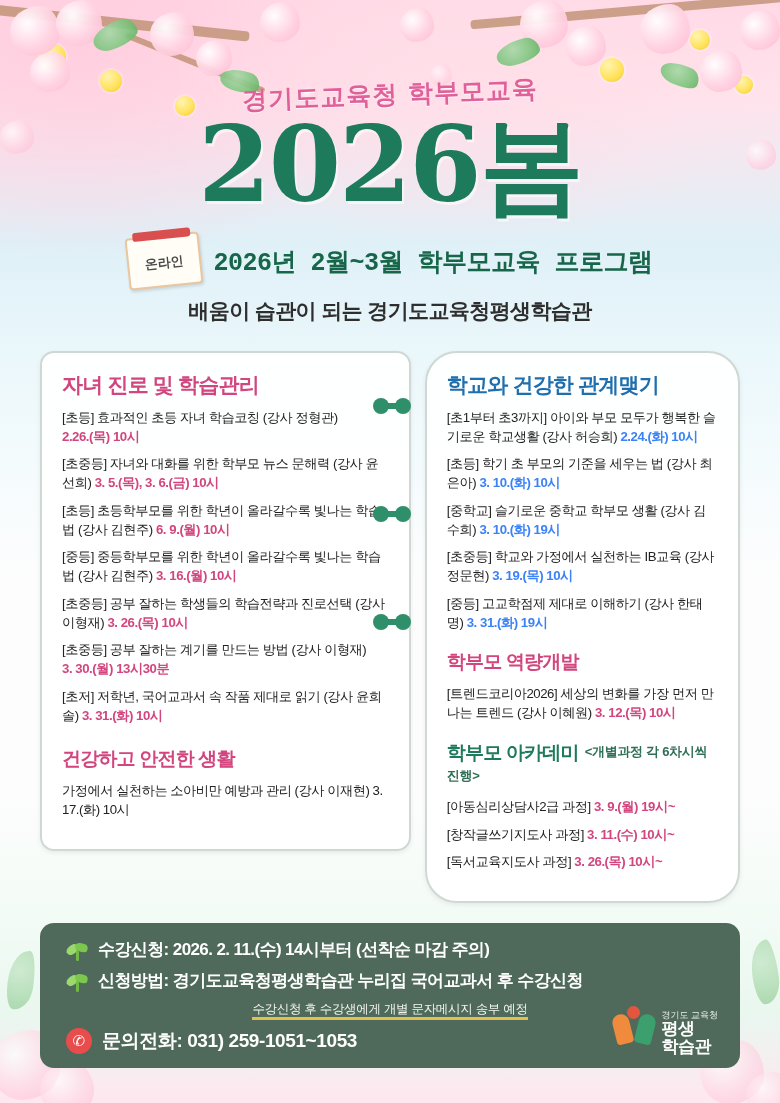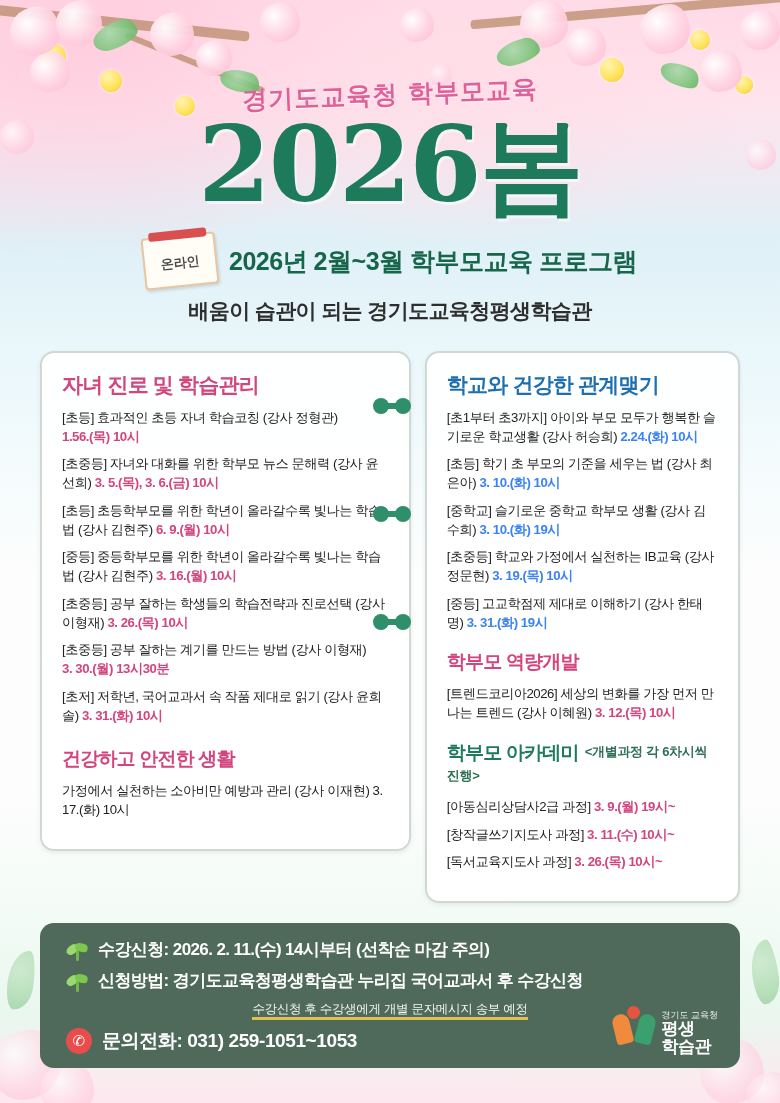--- a/index.html
+++ b/index.html
@@ -101,20 +101,21 @@
   }
   .online-badge span {
     font-size: 13px; font-weight: bold; color: #4a4a4a;
     margin-top: 4px;
   }
   .sub-title {
     font-size: 25px;
     font-weight: bold;
     color: #17664a;
     letter-spacing: -0.5px;
+    font-family: Liberation Mono, monospace;
   }
   .tagline {
     margin-top: 10px;
     font-size: 21px;
     font-weight: bold;
     color: #2e2e2e;
     letter-spacing: -0.6px;
   }
 
   
@@ -127,21 +128,21 @@
     align-items: flex-start;
   }
   .panel {
     background: rgba(255,255,255,0.93);
     border: 2px solid #cfd8d2;
     border-radius: 14px;
     padding: 18px 20px 20px;
     box-shadow: 0 2px 5px rgba(0,0,0,0.07);
   }
   .panel.left { width: 408px; min-height: 498px; }
-  .panel.right { width: 346px; min-height: 498px; }
+  .panel.right { width: 346px; min-height: 498px; border-radius: 32px; }
 
   .sec-head {
     font-size: 21px;
     font-weight: bold;
     letter-spacing: -0.8px;
     margin: 0 0 10px 0;
   }
   .sec-head.pink { color: #d2457e; }
   .sec-head.blue { color: #1f6fae; }
   .sec-head.green { color: #1d7a5a; }
@@ -343,21 +344,21 @@
 
     <div class="connector" style="left:341px; top:52px; width:22px;"></div>
     <div class="connector" style="left:341px; top:160px; width:22px;"></div>
     <div class="connector" style="left:341px; top:268px; width:22px;"></div>
 
     <div class="panel left">
       <h2 class="sec-head pink">자녀 진로 및 학습관리</h2>
 
       <div class="item">
         <span>[초등] 효과적인 초등 자녀 학습코칭 (강사 정형관)</span>
-        <br><span class="date">1.56.(목) 10시</span>
+        <br><span class="date">2.26.(목) 10시</span>
       </div>
       <div class="item">
         <span>[초중등] 자녀와 대화를 위한 학부모 뉴스 문해력 (강사 윤선희)</span>
         <span class="date">3. 5.(목),  3. 6.(금) 10시</span>
       </div>
       <div class="item">
         <span>[초등] 초등학부모를 위한 학년이 올라갈수록 빛나는 학습법 (강사 김현주)</span>
         <span class="date">6. 9.(월) 10시</span>
       </div>
       <div class="item">

